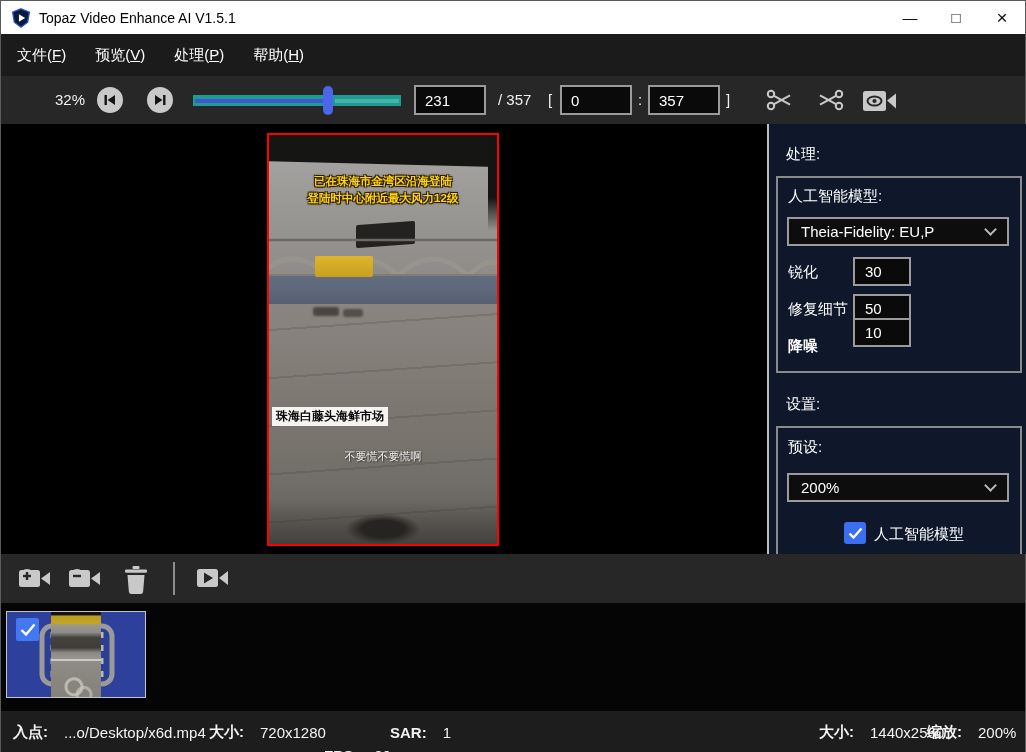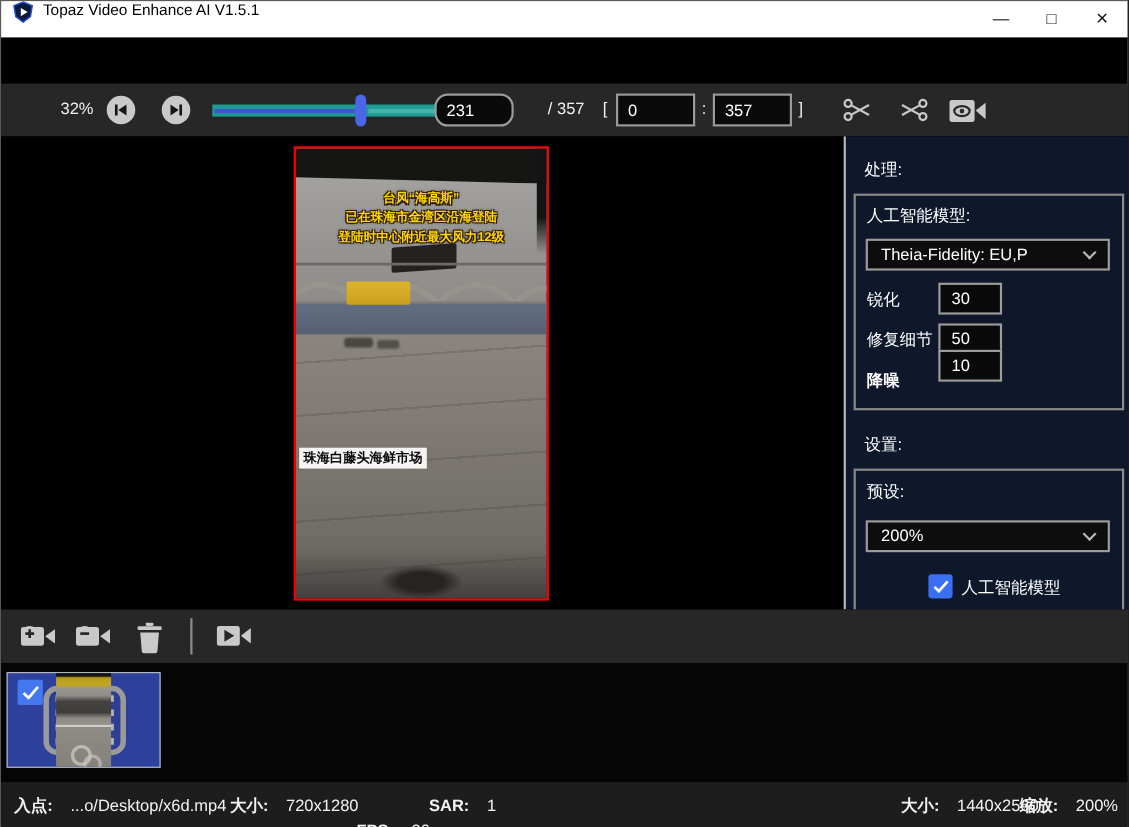--- a/index.html
+++ b/index.html
@@ -3,21 +3,21 @@
 <meta charset="utf-8">
 <style>
   * { margin:0; padding:0; box-sizing:border-box; }
   html,body { width:1026px; height:752px; background:#000; overflow:hidden;
               font-family:"Liberation Sans", sans-serif; }
   #window { position:relative; width:1026px; height:752px; background:#000;
             border:1px solid #5a5a5a; }
 
   
   .titlebar { position:absolute; left:0; top:0; width:100%; height:33px; background:#ffffff;
-              display:flex; }
+              display:flex; align-items:center; }
   .logo { margin-left:10px; width:20px; height:20px; flex:0 0 auto; }
   .title-text { margin-left:8px; font-size:14px; color:#000; }
   .win-controls { margin-left:auto; display:flex; height:100%; }
   .win-btn { width:46px; height:100%; display:flex; align-items:center; justify-content:center;
              color:#111; font-size:15px; cursor:default; }
   .win-btn.close { font-size:19px; }
   .win-btn.max { font-size:15px; }
 
   
   .menubar { position:absolute; left:0; top:33px; width:100%; height:42px; background:#1b1b1b;
@@ -144,20 +144,26 @@
       <polygon points="9.5,7.5 17,12 9.5,16.5" fill="#ffffff"></polygon>
     </svg>
     <span class="title-text">Topaz Video Enhance AI V1.5.1</span>
     <div class="win-controls">
       <div class="win-btn">—</div>
       <div class="win-btn max">□</div>
       <div class="win-btn close">×</div>
     </div>
   </div>
 
+  <div class="menubar">
+    <span class="menu-item"><span>文件(</span><span class="u">F</span><span>)</span></span>
+    <span class="menu-item"><span>预览(</span><span class="u">V</span><span>)</span></span>
+    <span class="menu-item"><span>处理(</span><span class="u">P</span><span>)</span></span>
+    <span class="menu-item"><span>帮助(</span><span class="u">H</span><span>)</span></span>
+  </div>
 
   <div class="toolbar">
     <span class="tb-zoom">32%</span>
 
     <div class="circle-btn" style="left:96px;">
       <svg width="12" height="12" viewBox="0 0 12 12">
         <rect x="0.5" y="1" width="2.4" height="10" fill="#141414"></rect>
         <polygon points="11,1 11,11 3.6,6" fill="#141414"></polygon>
       </svg>
     </div>
@@ -168,21 +174,21 @@
       </svg>
     </div>
 
     <div class="slider">
       <div class="track"></div>
       <div class="done" id="slider-done" style="width: calc(64.7% - 7px);"></div>
       <div class="rest" id="slider-rest" style="width: calc(35.3% - 9px);"></div>
       <div class="handle" id="slider-handle" style="left: calc(64.7% - 5px);"></div>
     </div>
 
-    <input class="frame-input" style="left: 394px; border-radius: 12px;" value="231">
+    <input class="frame-input" style="left: 413px;" value="231">
     <span class="tb-text" style="left:497px;">/ 357</span>
     <span class="tb-text" style="left:547px;">[</span>
     <input class="frame-input" style="left: 559px;" value="0">
     <span class="tb-text" style="left:637px;">:</span>
     <input class="frame-input" style="left: 647px;" value="357">
     <span class="tb-text" style="left:725px;">]</span>
 
     <svg class="tb-icon" style="left:764px;" width="30" height="28" viewBox="0 0 28 28">
       <circle cx="5" cy="8" r="3.2" fill="none" stroke="#c9c9c9" stroke-width="2"></circle>
       <circle cx="5" cy="20" r="3.2" fill="none" stroke="#c9c9c9" stroke-width="2"></circle>
@@ -203,38 +209,38 @@
     </svg>
   </div>
 
   <div class="main">
 
     <div class="video">
       <div class="v-topband"></div>
       <div class="v-rightsliver"></div>
       <div class="v-mirror"></div>
       <div class="v-headline">
-        <div>台风“海高斯”</div>
         <div>已在珠海市金湾区沿海登陆</div>
         <div>登陆时中心附近最大风力12级</div>
       </div>
       <svg class="v-bridge" viewBox="0 0 228 46" preserveAspectRatio="none">
         <line x1="0" y1="5" x2="228" y2="5" stroke="#6b6964" stroke-width="2.5"></line>
         <path d="M-12,42 Q24,6 60,42" fill="none" stroke="#97948e" stroke-width="5"></path>
         <path d="M58,42 Q94,6 130,42" fill="none" stroke="#97948e" stroke-width="5"></path>
         <path d="M128,42 Q164,6 200,42" fill="none" stroke="#97948e" stroke-width="5"></path>
         <path d="M198,42 Q228,12 246,42" fill="none" stroke="#97948e" stroke-width="5"></path>
         <rect x="0" y="39" width="228" height="7" fill="#807d77"></rect>
       </svg>
       <div class="v-wall"></div>
       <div class="v-truck"></div>
       <div class="v-car1"></div>
       <div class="v-car2"></div>
       <div class="v-streaks"></div>
       <div class="v-tag">珠海白藤头海鲜市场</div>
+      <div class="v-sub">不要慌不要慌啊</div>
       <div class="v-blob"></div>
       <div class="v-vignette"></div>
     </div>
 
     <div class="splitter"></div>
 
     <div class="rpanel">
       <div class="rp-title" style="top:21px;">处理:</div>
 
       <div class="groupbox" style="top:52px; height:197px;"></div>

